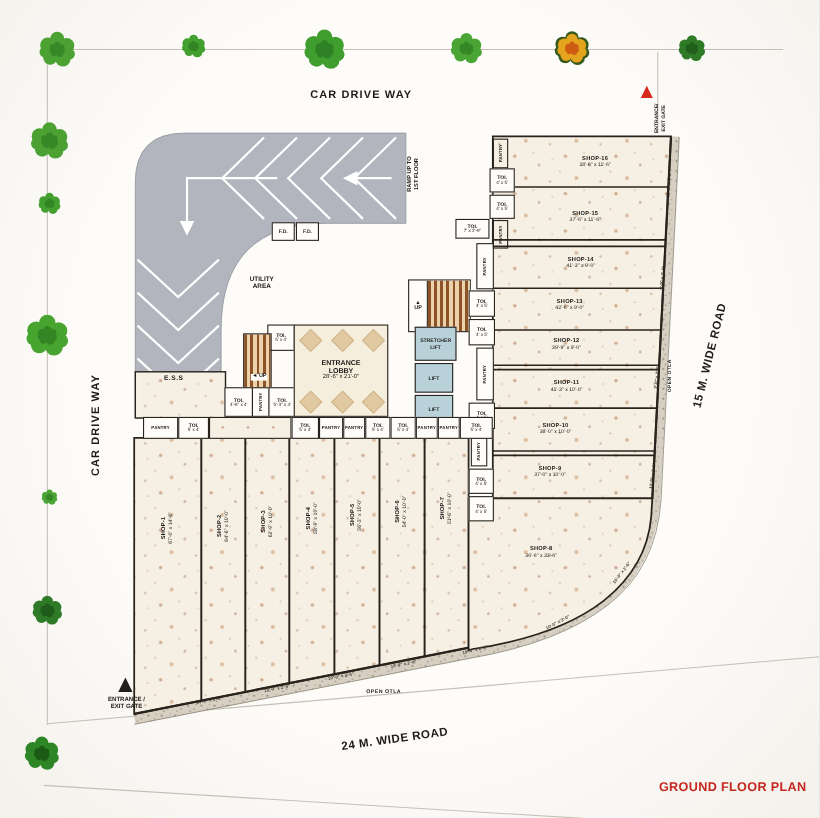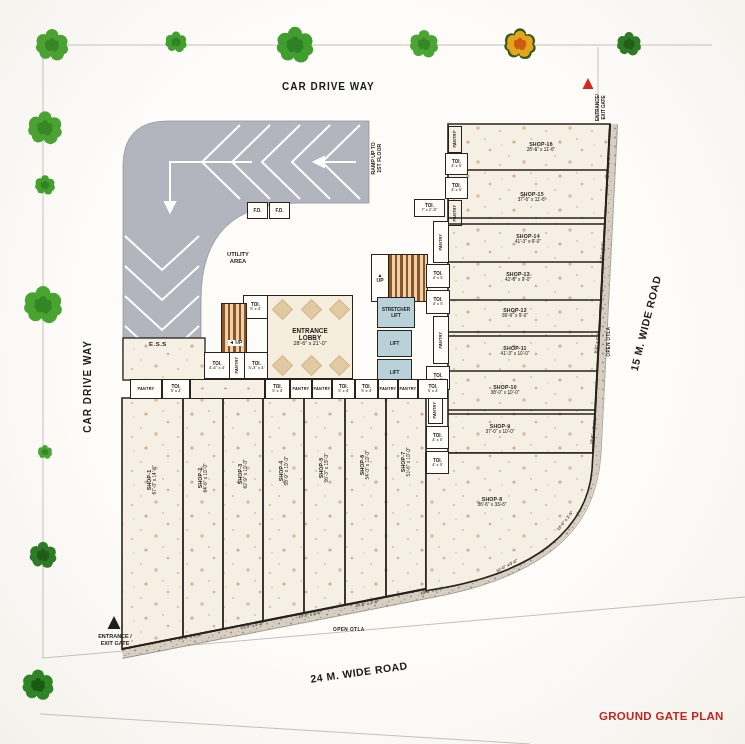--- a/index.html
+++ b/index.html
@@ -194,21 +194,21 @@
           <use href="#tA" transform="translate(38,685) scale(1.1)" fill="#2e8526"></use>
           <use href="#tA" transform="translate(38,685) scale(0.5)" fill="#175012" opacity=".8"></use>
         </g>
     </g>
   </svg>
 
   <div class="lbl" style="left:282px;top:81px;font-size:10px;letter-spacing:1px;">CAR DRIVE WAY</div>
   <div class="lbl" style="left:45px;top:384px;font-size:10px;letter-spacing:1px;transform:rotate(-90deg);transform-origin:center;width:86px;text-align:center;">CAR DRIVE WAY</div>
   <div class="lbl" style="left:601px;top:323px;font-size:10.5px;letter-spacing:.5px;transform:rotate(-76deg);transform-origin:center;width:86px;text-align:center;">15 M. WIDE ROAD</div>
   <div class="lbl" style="left:310px;top:666px;font-size:10.5px;letter-spacing:.5px;transform:rotate(-8deg);">24 M. WIDE ROAD</div>
-  <div class="lbl" style="left:599px;top:710px;font-size:11.5px;color:#c4271d;letter-spacing:.3px;">GROUND GATE PLAN</div>
+  <div class="lbl" style="left:599px;top:710px;font-size:11.5px;color:#c4271d;letter-spacing:.3px;">GROUND FLOOR PLAN</div>
 
   <div class="lbl gatetext" style="left:578px;top:88px;font-size:4.6px;transform:rotate(-90deg) translate(-14px,0);transform-origin:center;width:44px;">
     <span>ENTRANCE/</span><br><span>EXIT GATE</span>
   </div>
   <div class="lbl gatetext" style="left:88px;top:633px;font-size:5.5px;width:54px;">
     <span>ENTRANCE /</span><br><span>EXIT GATE</span>
   </div>
 
   <div class="lbl gatetext" style="left:348px;top:152px;font-size:5.2px;transform:rotate(-90deg);transform-origin:center;width:56px;">
     <span>RAMP UP TO</span><br><span>1ST FLOOR</span>

